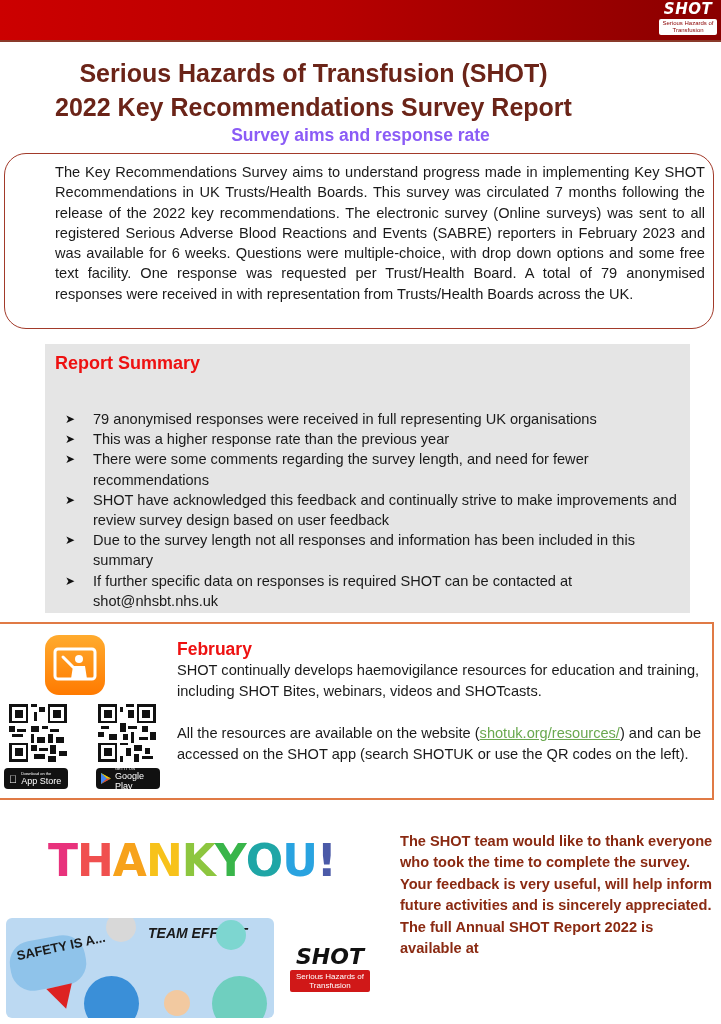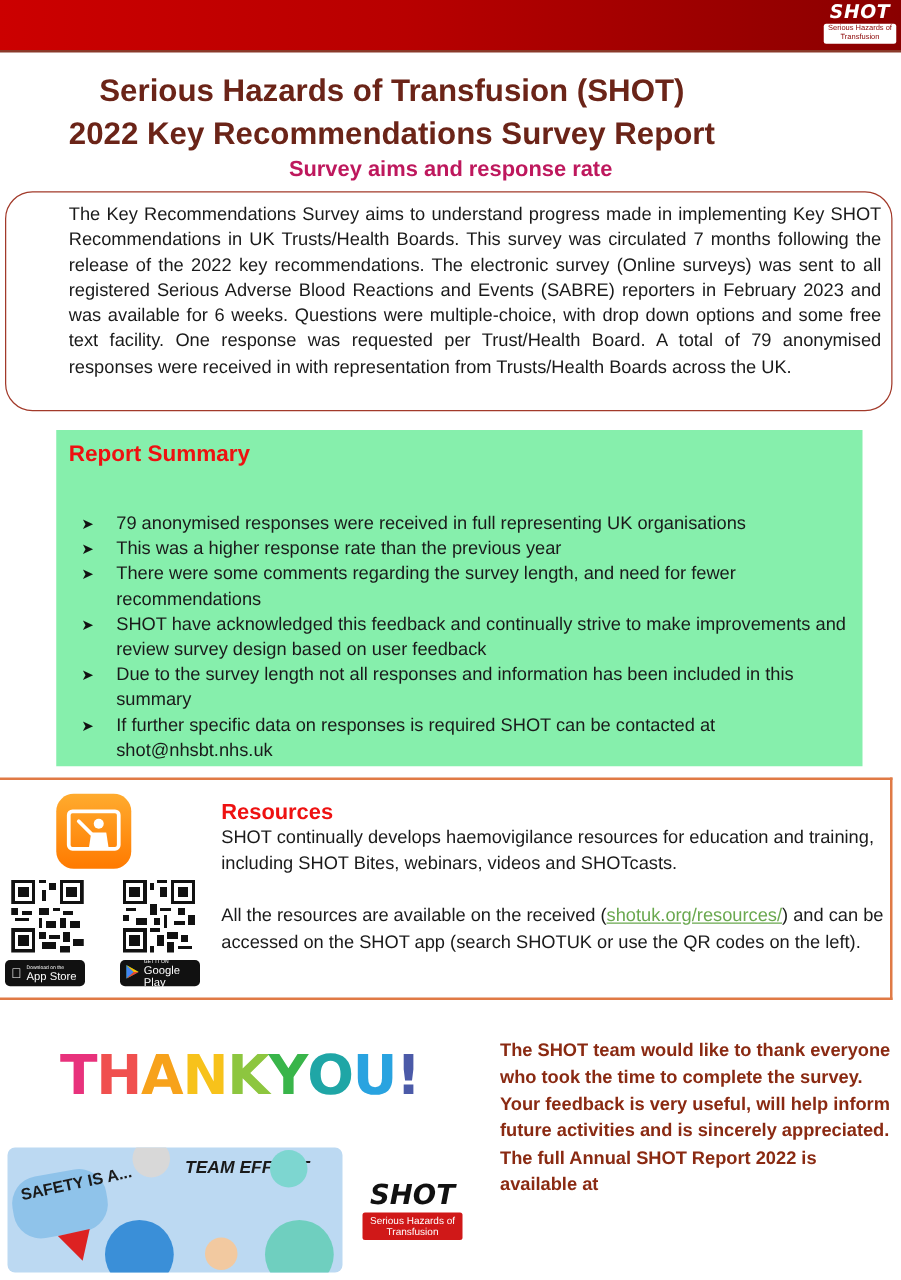--- a/index.html
+++ b/index.html
@@ -9,29 +9,29 @@
   .header-bar {
     position: absolute; left: 0; top: 0; width: 721px; height: 42px;
     background: linear-gradient(90deg, #cc0000 0%, #b80000 45%, #8a0000 100%);
     border-bottom: 2px solid #8a3a2a;
   }
   .shot-logo-top { position: absolute; right: 4px; top: 2px; width: 58px; height: 36px; text-align: center; }
   .shot-logo-top .word { font-family: "DejaVu Sans", sans-serif; font-weight: bold; font-style: italic; color: #fff; font-size: 15px; line-height: 15px; letter-spacing: 0.5px; }
   .shot-logo-top .sub { display: block; background: #fff; color: #8a0000; font-size: 6px; line-height: 7px; padding: 1px 2px; border-radius: 2px; margin-top: 2px; }
 
   .title { position: absolute; left: 0; top: 56px; width: 627px; text-align: center; color: #6b2418; font-weight: bold; font-size: 25px; line-height: 34px; }
-  .subtitle { position: absolute; left: 0; top: 124px; width: 721px; text-align: center; color: #be185d; font-weight: bold; font-size: 17.5px; line-height: 22px; }
+  .subtitle { position: absolute; left: 0; top: 124px; width: 721px; text-align: center; color: #8b5cf6; font-weight: bold; font-size: 17.5px; line-height: 22px; }
 
   .aims-box {
     position: absolute; left: 4px; top: 153px; width: 710px; height: 176px;
     border: 1.5px solid #a23a2a; border-radius: 22px; padding: 8px 8px 0 11px;
   }
   .aims-box p { font-size: 14.6px; line-height: 20.3px; text-align: justify; color: #1a1a1a; margin-left: 39px; }
 
-  .summary-box { position: absolute; left: 45px; top: 344px; width: 645px; height: 269px; background: #86efac; padding: 8px 10px; }
+  .summary-box { position: absolute; left: 45px; top: 344px; width: 645px; height: 269px; background: #e5e5e5; padding: 8px 10px; }
   .summary-title { color: #ee1111; font-weight: bold; font-size: 18px; line-height: 22px; }
   .summary-list { list-style: none; margin-top: 35px; }
   .summary-list li { position: relative; padding-left: 38px; font-size: 14.6px; line-height: 20.2px; color: #1a1a1a; }
   .summary-list li .arrow { position: absolute; left: 10px; top: 0; font-size: 12px; color: #111; }
 
   .resources-box { position: absolute; left: 0; top: 622px; width: 714px; height: 178px; border: 2px solid #e07a45; border-left: none; }
   .app-icon { position: absolute; left: 45px; top: 11px; width: 60px; height: 60px; border-radius: 14px; background: linear-gradient(180deg, #ffab2e, #ff7a00); }
   .qr { position: absolute; width: 58px; height: 58px; background: #fff; }
   .qr-1 { left: 9px; top: 80px; }
   .qr-2 { left: 98px; top: 80px; }
@@ -186,23 +186,23 @@
           <path d="M0 0 L10 5.5 L6 5.5 Z" fill="#fbbc05"></path>
         </svg>
     </span>
     <span>
       <span class="small">GET IT ON</span>
       <span class="big">Google Play</span>
     </span>
   </div>
 
   <div class="res-text">
-    <div class="res-title">Resources</div>
+    <div class="res-title">February</div>
     <p>SHOT continually develops haemovigilance resources for education and training, including SHOT Bites, webinars, videos and SHOTcasts.</p>
-    <p class="gap"><span>All the resources are available on the received (</span><a class="link">shotuk.org/resources/</a><span>) and can be accessed on the SHOT app (search SHOTUK or use the QR codes on the left).</span></p>
+    <p class="gap"><span>All the resources are available on the website (</span><a class="link">shotuk.org/resources/</a><span>) and can be accessed on the SHOT app (search SHOTUK or use the QR codes on the left).</span></p>
   </div>
 </div>
 
 <div class="thank-area">
   <div class="thankyou">
     <span style="color:#e8327c">T</span><span style="color:#f0504f">H</span><span style="color:#f7a21b">A</span><span style="color:#f7c21b">N</span><span style="color:#8dc63f">K</span><span style="color:#39b54a">Y</span><span style="color:#1fa6a6">O</span><span style="color:#29a3e0">U</span><span style="color:#4b5aa8">!</span>
   </div>
 
   <div class="team-img">
     <div class="bubble"></div>

